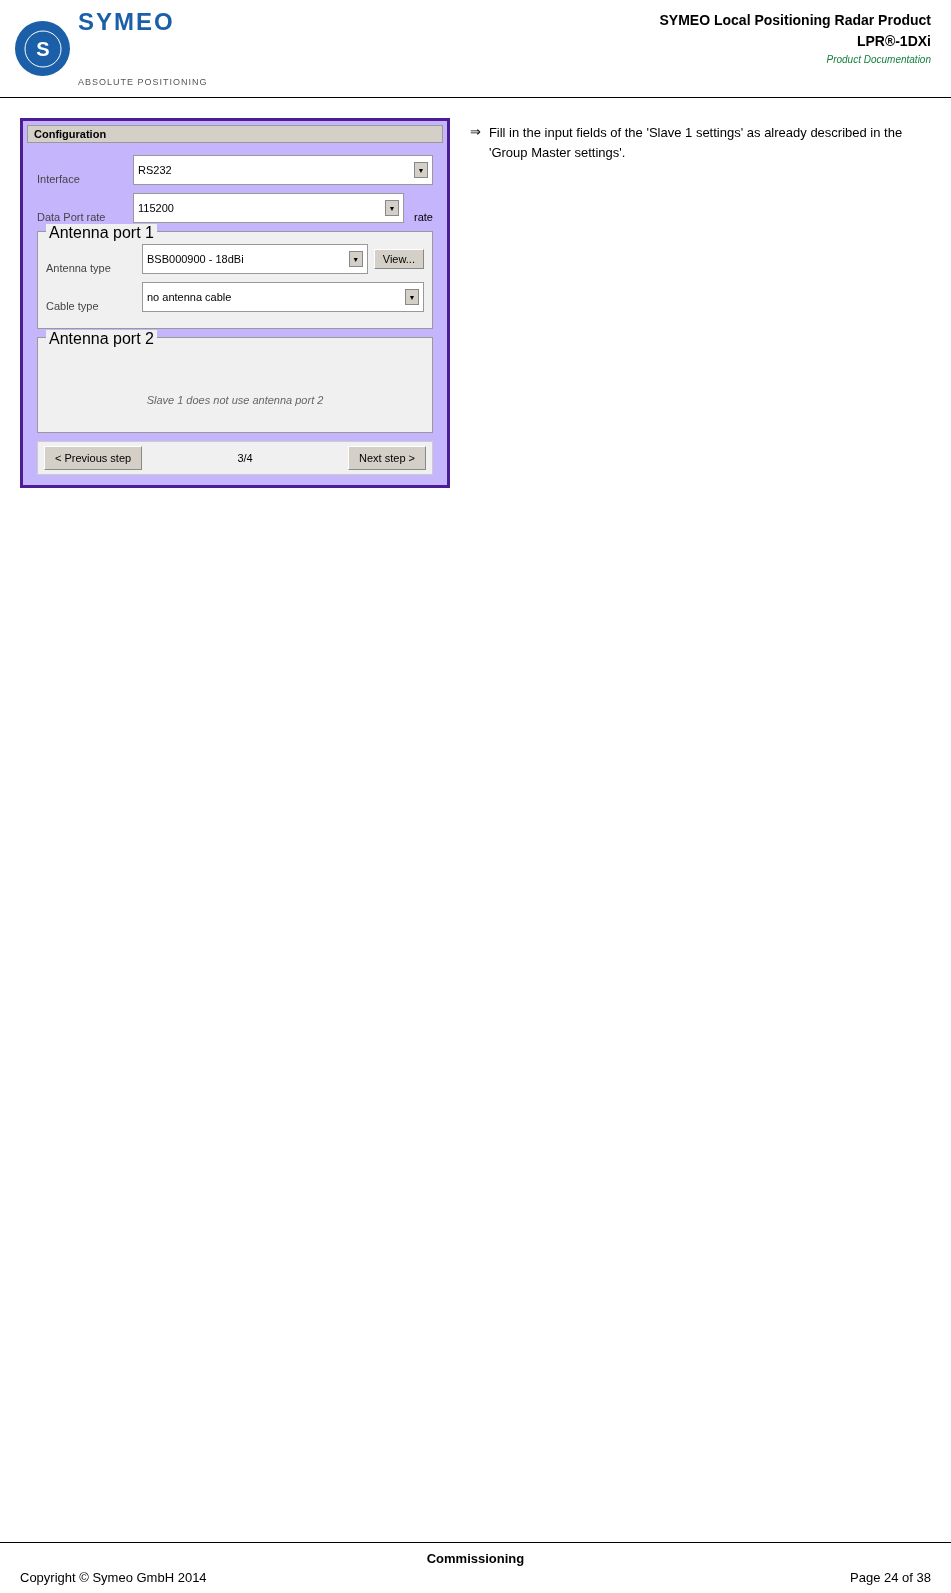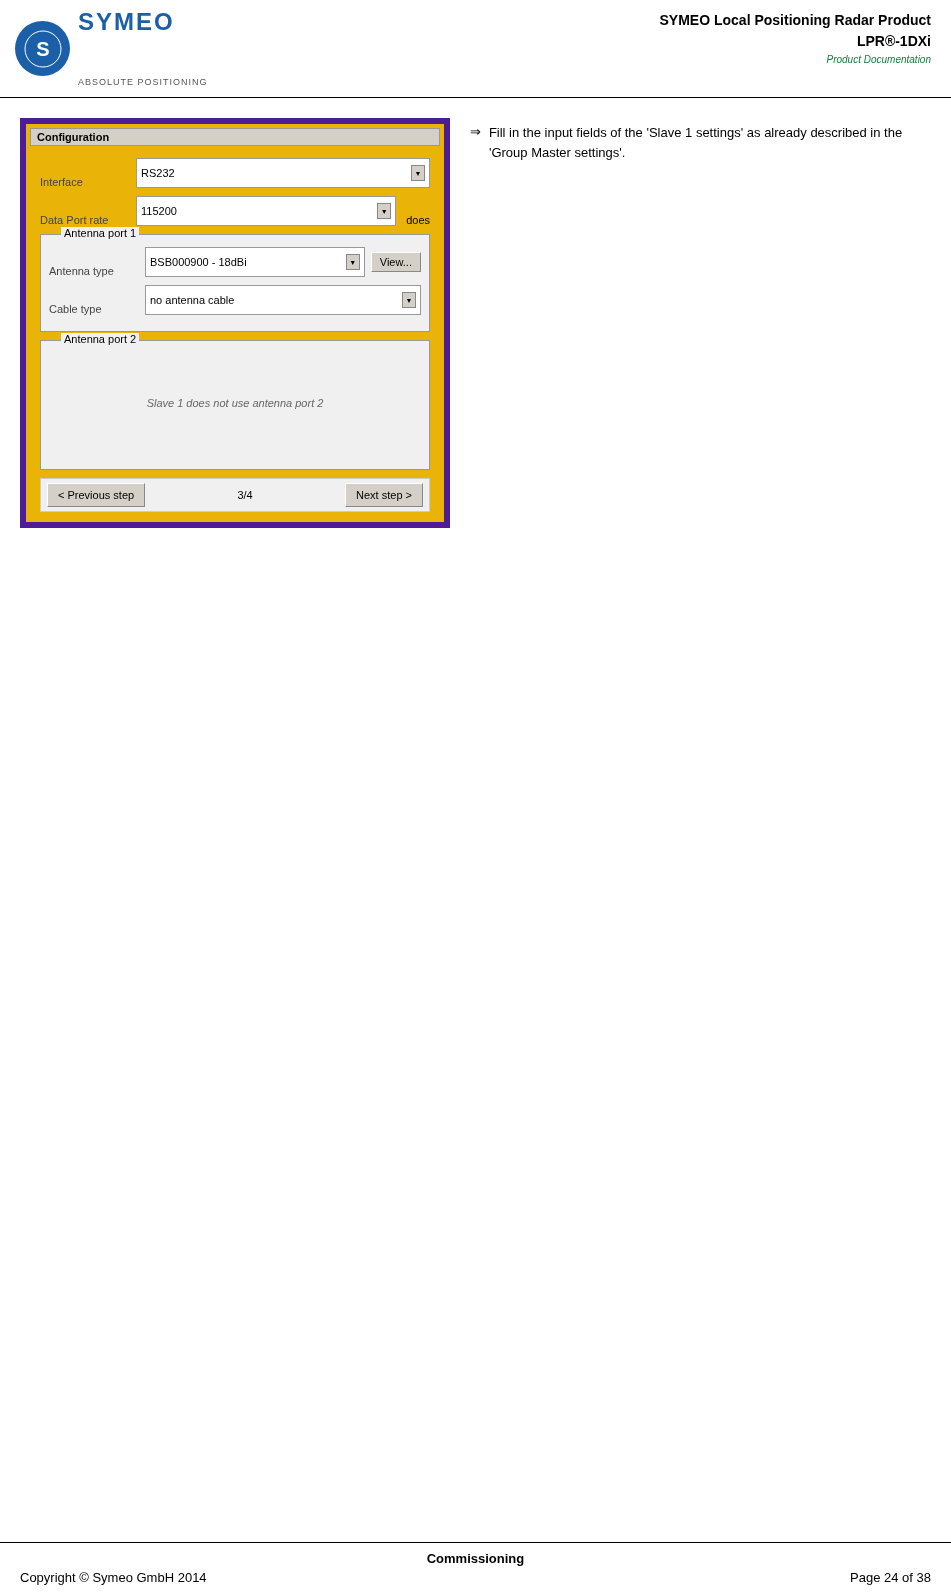--- a/index.html
+++ b/index.html
@@ -86,22 +86,22 @@
     }
 
     
     .config-panel {
       width: 430px;
       flex-shrink: 0;
     }
 
     
     .dialog-box {
-      border: 6px solid #4c1d95;
-      background: #eab308;
+      border: 3px solid #4c1d95;
+      background: #c4b5fd;
       padding: 4px;
     }
     .dialog-titlebar {
       background: #d4d0c8;
       border: 1px solid #999;
       padding: 2px 6px;
       font-size: 11px;
       font-weight: bold;
       color: #000;
       margin-bottom: 6px;
@@ -114,23 +114,23 @@
     .group-box {
       border: 1px solid #999;
       background: #f0f0f0;
       margin-bottom: 8px;
       padding: 4px 8px 8px 8px;
       position: relative;
     }
     .group-box-title {
       position: absolute;
       top: -8px;
-      left: 20px;
+      left: 8px;
       background: #f0f0f0;
-      font-size: 11px;
+      font-size: 16px;
       color: #000;
       padding: 0 3px;
     }
     .group-content {
       margin-top: 8px;
     }
 
     
     .form-row {
       display: flex;
@@ -322,21 +322,21 @@
         </div>
 
         <div class="form-row">
           <span class="form-label">Data Port rate</span>
           <div style="flex:1; position:relative;">
             <div class="select-box">
               <span>115200</span>
               <div class="select-box-arrow">▼</div>
             </div>
           </div>
-          <span class="baud-label">does</span>
+          <span class="baud-label">rate</span>
         </div>
 
         <div class="group-box">
           <span class="group-box-title">Antenna port 1</span>
           <div class="group-content">
 
             <div class="form-row">
               <span class="form-label">Antenna type</span>
               <div class="antenna-row" style="flex:1;">
                 <div style="flex:1; position:relative;">
@@ -355,21 +355,21 @@
                 <div class="select-box">
                   <span>no antenna cable</span>
                   <div class="select-box-arrow">▼</div>
                 </div>
               </div>
             </div>
 
           </div>
         </div>
 
-        <div class="group-box" style="height:130px;">
+        <div class="group-box" style="height:96px;">
           <span class="group-box-title">Antenna port 2</span>
           <div class="group-content" style="display:flex; align-items:center; justify-content:center; height:100px;">
             <span class="antenna-port2-text">Slave 1 does not use antenna port 2</span>
           </div>
         </div>
 
         <div class="nav-bar">
           <button class="nav-btn">&lt; Previous step</button>
           <span class="nav-page">3/4</span>
           <button class="nav-btn">Next step &gt;</button>

